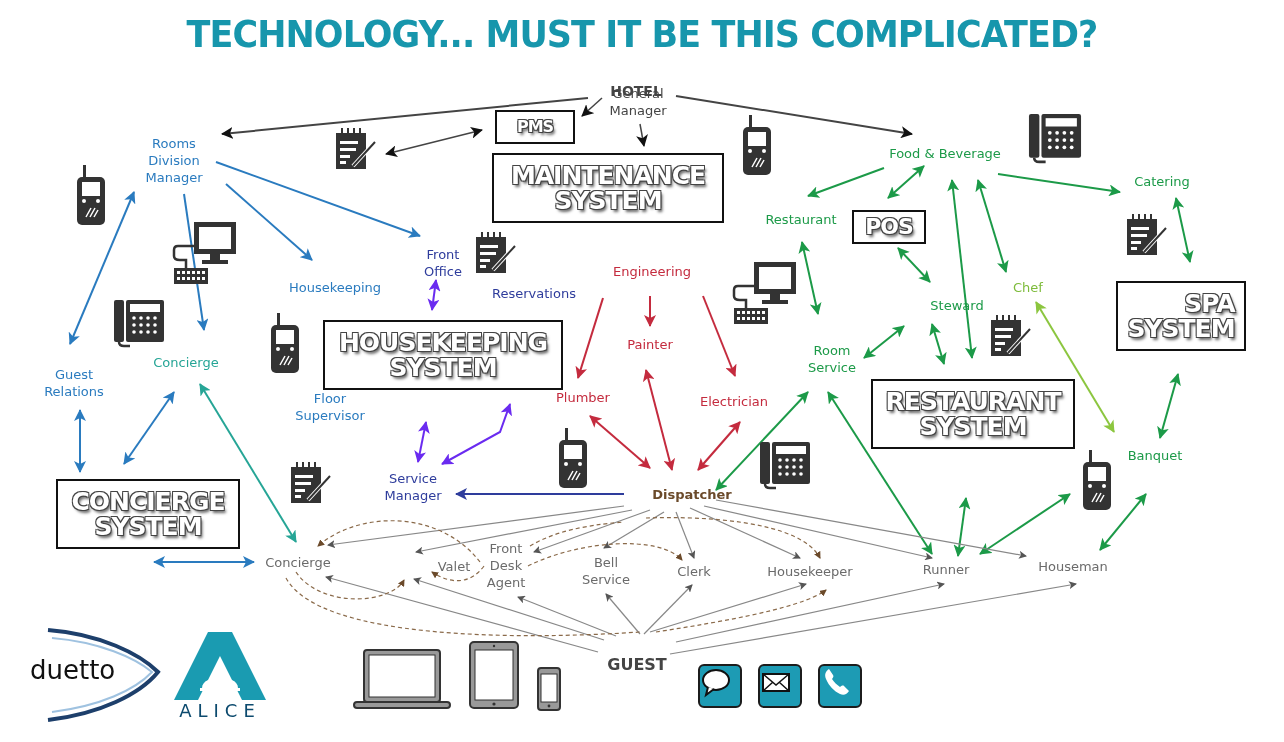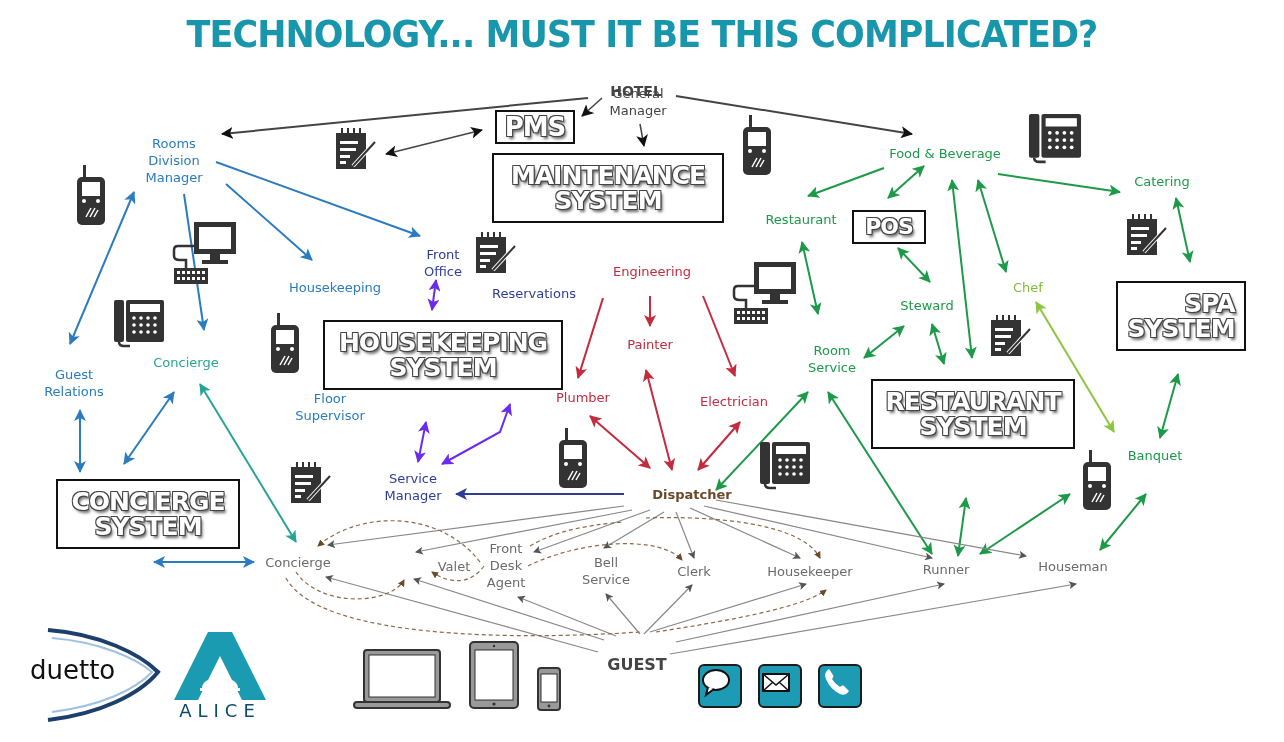--- a/index.html
+++ b/index.html
@@ -178,40 +178,40 @@
 
   <div class="node red" style="left:604px;top:263px;width:96px;">Engineering</div>
   <div class="node red" style="left:618px;top:336px;width:64px;">Painter</div>
   <div class="node red" style="left:548px;top:389px;width:70px;">Plumber</div>
   <div class="node red" style="left:692px;top:393px;width:84px;">Electrician</div>
   <div class="node brown" style="left:628px;top:486px;width:88px;">Dispatcher</div>
 
   <div class="node green" style="left:880px;top:145px;width:130px;">Food &amp; Beverage</div>
   <div class="node green" style="left:756px;top:211px;width:90px;">Restaurant</div>
   <div class="node green" style="left:1124px;top:173px;width:76px;">Catering</div>
-  <div class="node green" style="left:894px;top:297px;width:66px;">Steward</div>
+  <div class="node green" style="left:924px;top:297px;width:66px;">Steward</div>
   <div class="node lime" style="left:1008px;top:279px;width:40px;">Chef</div>
   <div class="node green" style="left:802px;top:342px;width:60px;">Room
 Service</div>
   <div class="node green" style="left:1122px;top:447px;width:66px;">Banquet</div>
 
   <div class="node gray" style="left:258px;top:554px;width:80px;">Concierge</div>
   <div class="node gray" style="left:386px;top:558px;width:46px;margin-left:45px;">Valet</div>
   <div class="node gray" style="left:478px;top:540px;width:56px;">Front
 Desk
 Agent</div>
   <div class="node gray" style="left:574px;top:554px;width:64px;">Bell
 Service</div>
   <div class="node gray" style="left:672px;top:563px;width:44px;">Clerk</div>
   <div class="node gray" style="left:758px;top:563px;width:104px;">Housekeeper</div>
   <div class="node gray" style="left:914px;top:561px;width:64px;">Runner</div>
   <div class="node gray" style="left:1030px;top:558px;width:86px;">Houseman</div>
   <div class="node dark bold" style="left:604px;top:640px;width:66px;font-size:16px;">GUEST</div>
 
-  <div class="sysbox" style="left:495px;top:110px;width:76px;height:30px;font-size:26px;">PMS</div>
+  <div class="sysbox" style="left:495px;top:110px;width:76px;height:30px;font-size:16px;">PMS</div>
   <div class="sysbox" style="left:492px;top:153px;width:228px;height:66px;font-size:25px;">MAINTENANCE
 SYSTEM</div>
   <div class="sysbox" style="left:852px;top:210px;width:70px;height:30px;font-size:22px;">POS</div>
   <div class="sysbox" style="left:323px;top:320px;width:236px;height:66px;font-size:25px;">HOUSEKEEPING
 SYSTEM</div>
   <div class="sysbox" style="left:871px;top:379px;width:200px;height:66px;font-size:25px;">RESTAURANT
 SYSTEM</div>
   <div class="sysbox" style="left:1116px;top:281px;width:126px;height:66px;font-size:25px;text-align:right;">SPA
 SYSTEM</div>
   <div class="sysbox" style="left:56px;top:479px;width:180px;height:66px;font-size:25px;">CONCIERGE

